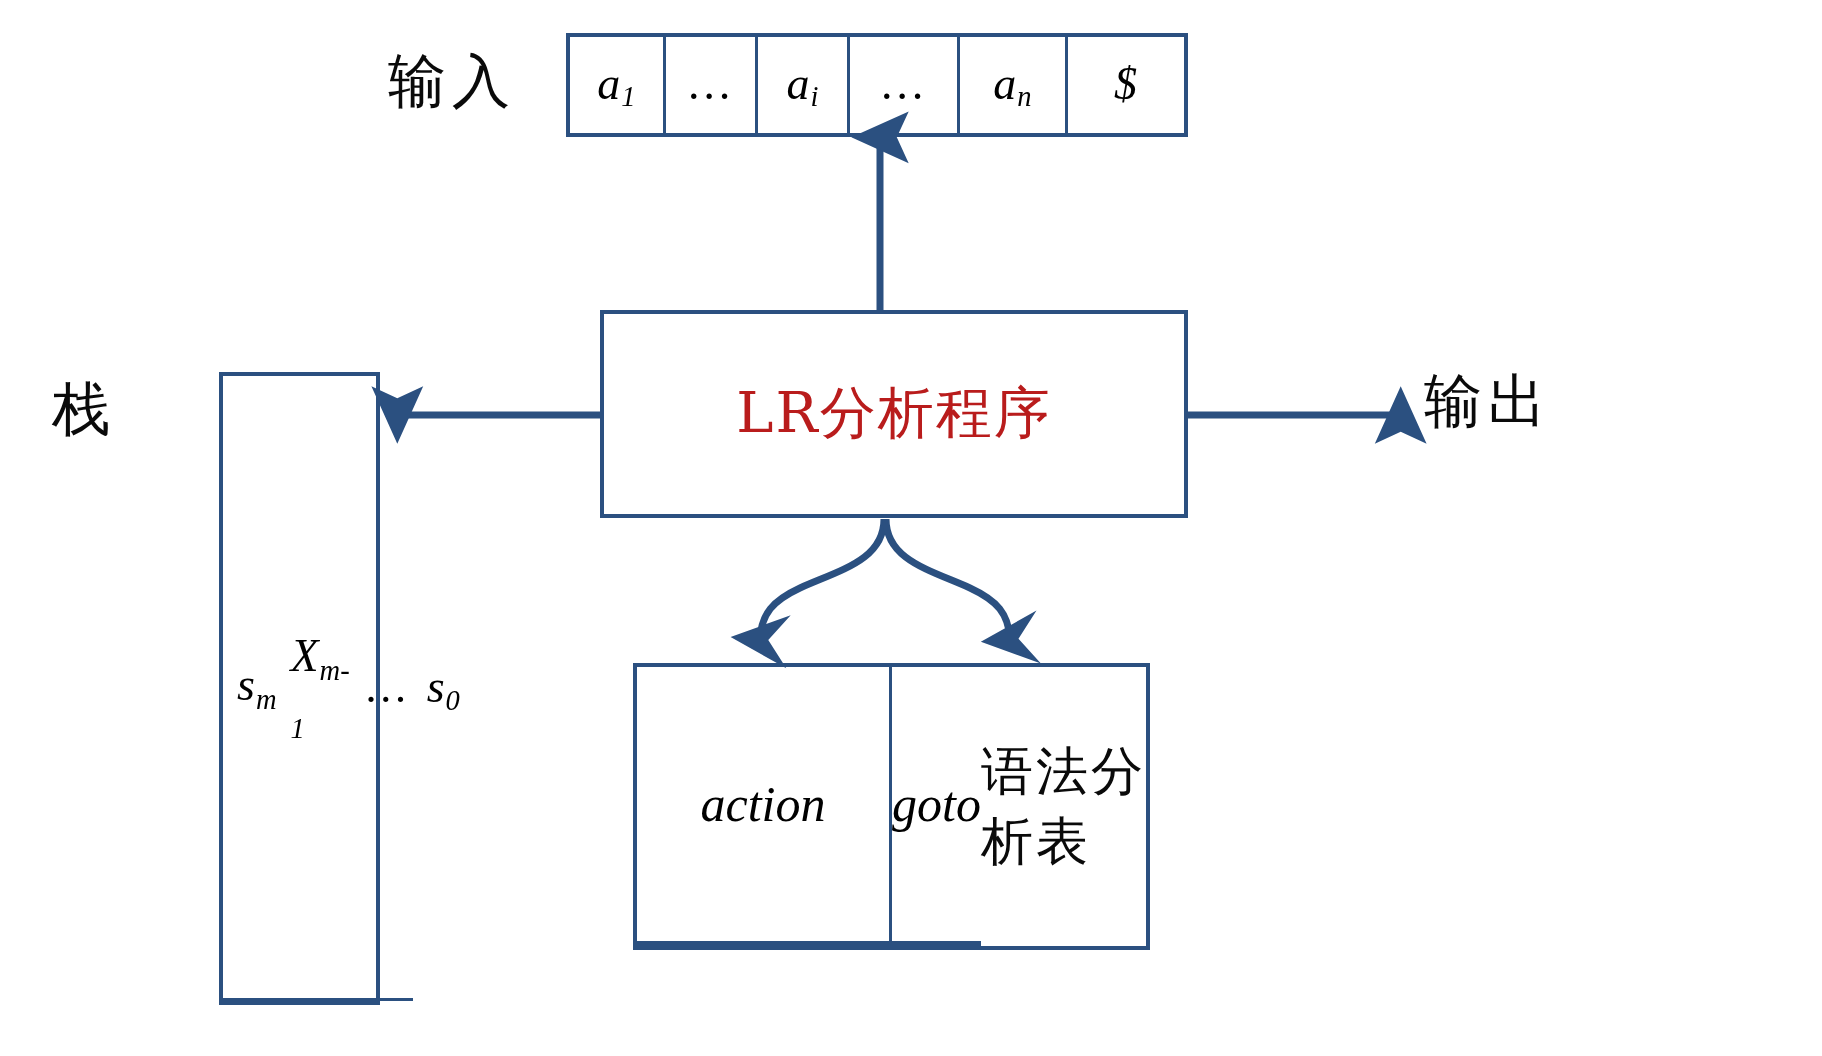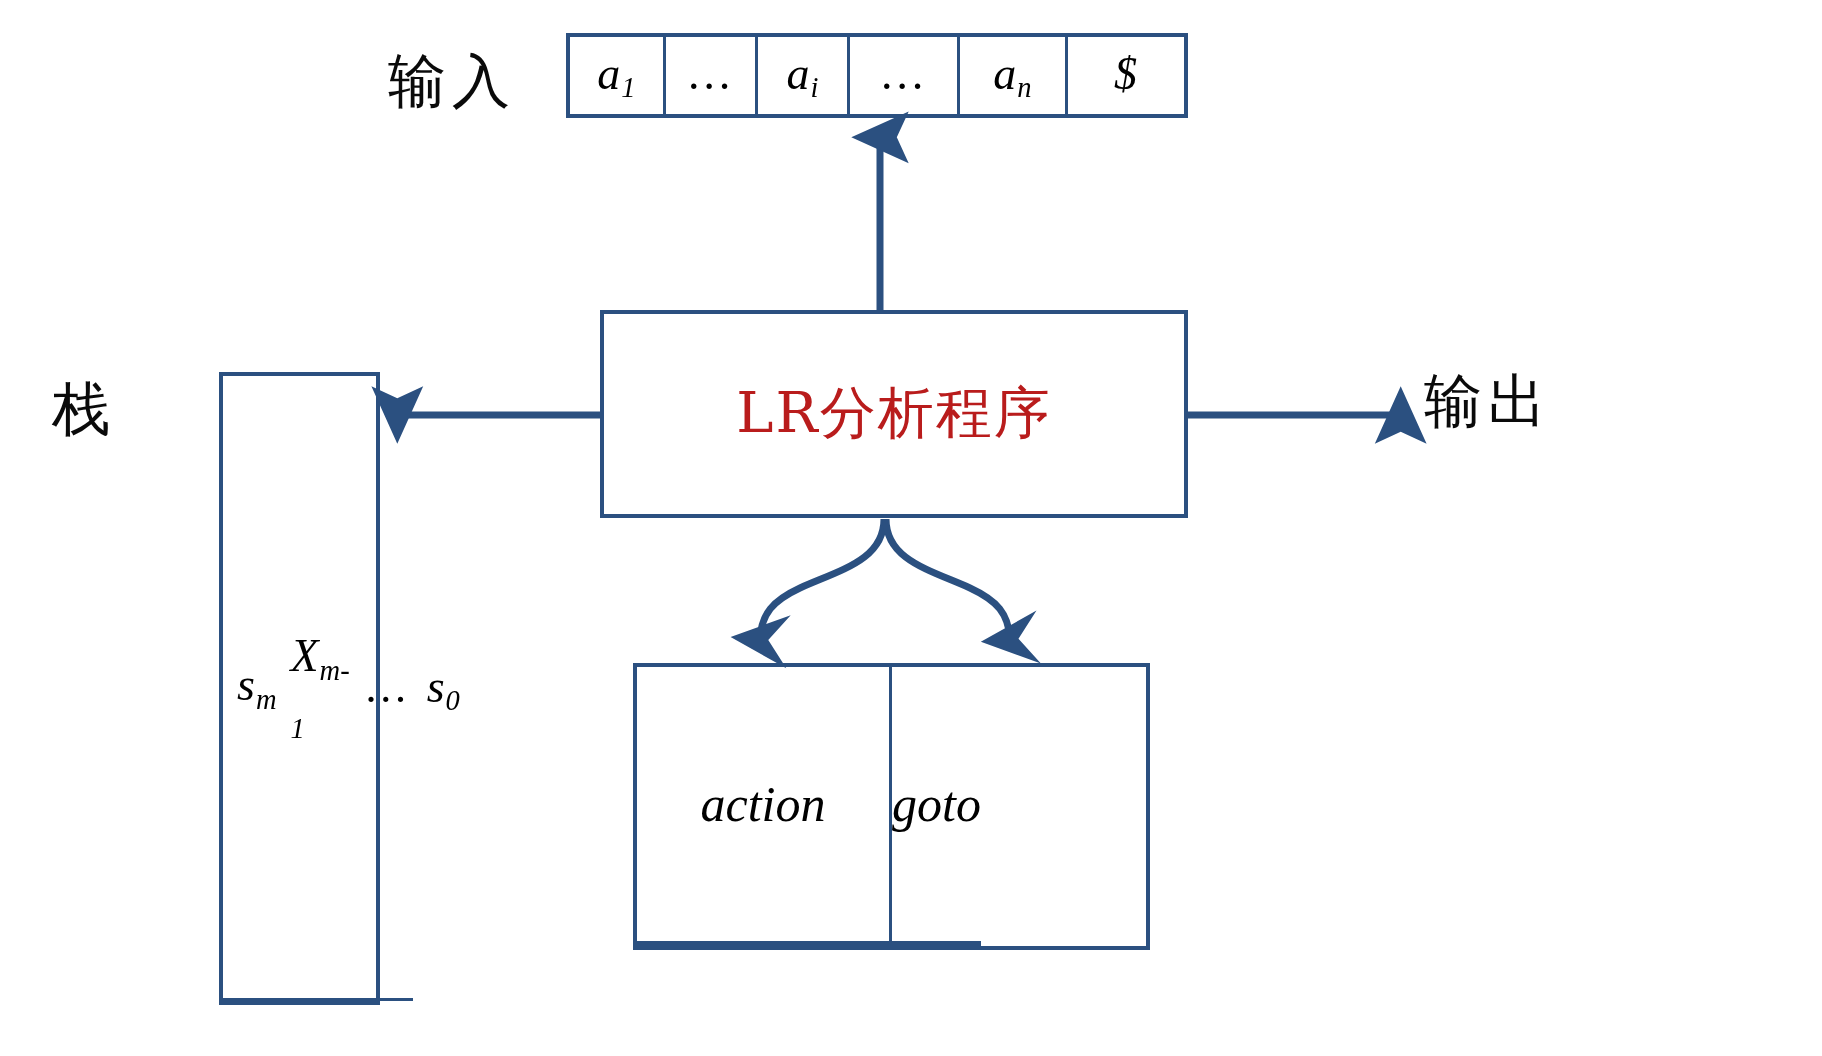--- a/index.html
+++ b/index.html
@@ -34,21 +34,21 @@
     white-space: nowrap;
     letter-spacing: 6px;
     line-height: 1;
   }
 
   
   #input-tape {
     left: 566px;
     top: 33px;
     width: 622px;
-    height: 85px;
+    height: 104px;
     display: flex;
   }
   .tape-cell {
     box-sizing: border-box;
     height: 100%;
     border-right: 3px solid #2b5080;
     display: flex;
     align-items: center;
     justify-content: center;
     font-style: italic;
@@ -202,20 +202,21 @@
     <div class="stack-cell">
       <span class="sym"><span>s</span><sub>0</sub></span>
     </div>
   </div>
 
   <div class="box" id="parse-table">
     <div id="parse-table-top">
       <div class="pt-col" id="pt-action">action</div>
       <div class="pt-col" id="pt-goto">goto</div>
     </div>
+    <div id="parse-table-bottom">语法分析表</div>
   </div>
 
   <svg id="arrows" viewBox="0 0 1822 1056">
     <defs>
       <marker id="ah-up" markerWidth="9" markerHeight="9" refX="4.2" refY="4.5" orient="auto" markerUnits="strokeWidth">
         <path d="M0.6,8.6 L4.3,0.4 L8.0,8.6 L4.3,6.9 Z" fill="#2b5080"></path>
       </marker>
       <marker id="ah-left" markerWidth="9" markerHeight="9" refX="4.2" refY="4.5" orient="auto" markerUnits="strokeWidth">
         <path d="M0.6,8.6 L4.3,0.4 L8.0,8.6 L4.3,6.9 Z" fill="#2b5080"></path>
       </marker>

